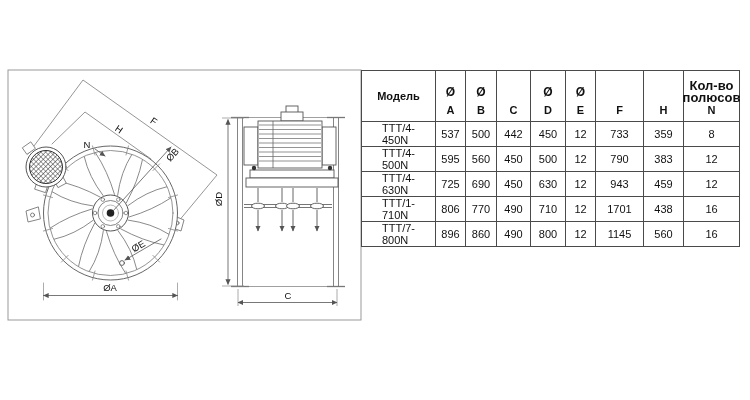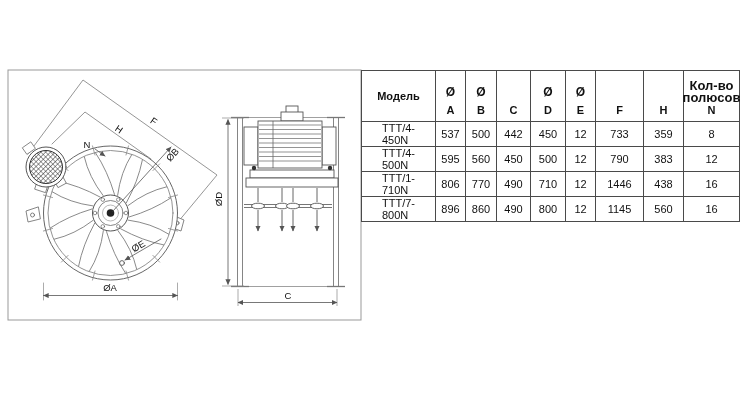--- a/index.html
+++ b/index.html
@@ -270,27 +270,38 @@
           <td>595</td>
           <td>560</td>
           <td>450</td>
           <td>500</td>
           <td>12</td>
           <td>790</td>
           <td>383</td>
           <td>12</td>
         </tr>
         <tr>
+          <td class="model-cell">TTT/4-630N</td>
+          <td>725</td>
+          <td>690</td>
+          <td>450</td>
+          <td>630</td>
+          <td>12</td>
+          <td>943</td>
+          <td>459</td>
+          <td>12</td>
+        </tr>
+        <tr>
           <td class="model-cell">TTT/1-710N</td>
           <td>806</td>
           <td>770</td>
           <td>490</td>
           <td>710</td>
           <td>12</td>
-          <td>1446</td>
+          <td>1701</td>
           <td>438</td>
           <td>16</td>
         </tr>
         <tr>
           <td class="model-cell">TTT/7-800N</td>
           <td>896</td>
           <td>860</td>
           <td>490</td>
           <td>800</td>
           <td>12</td>

